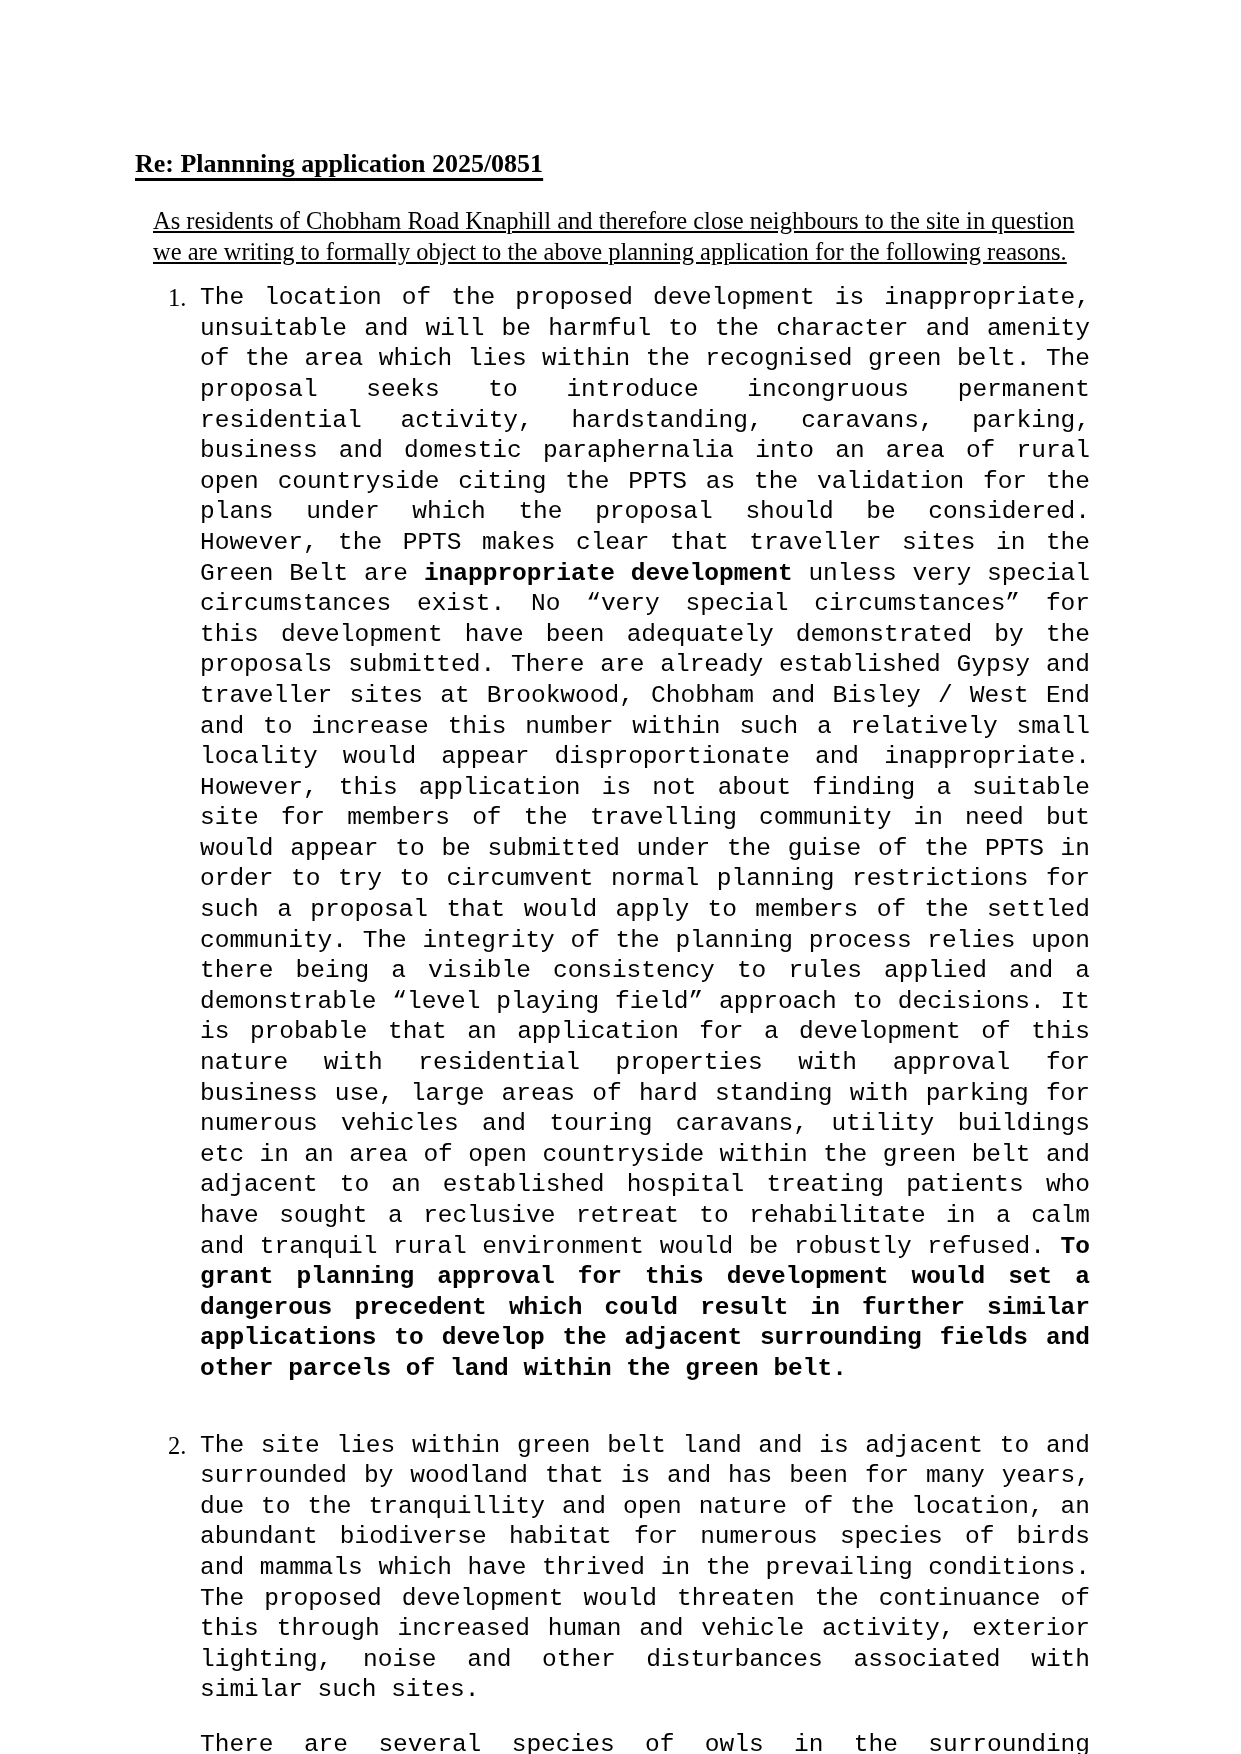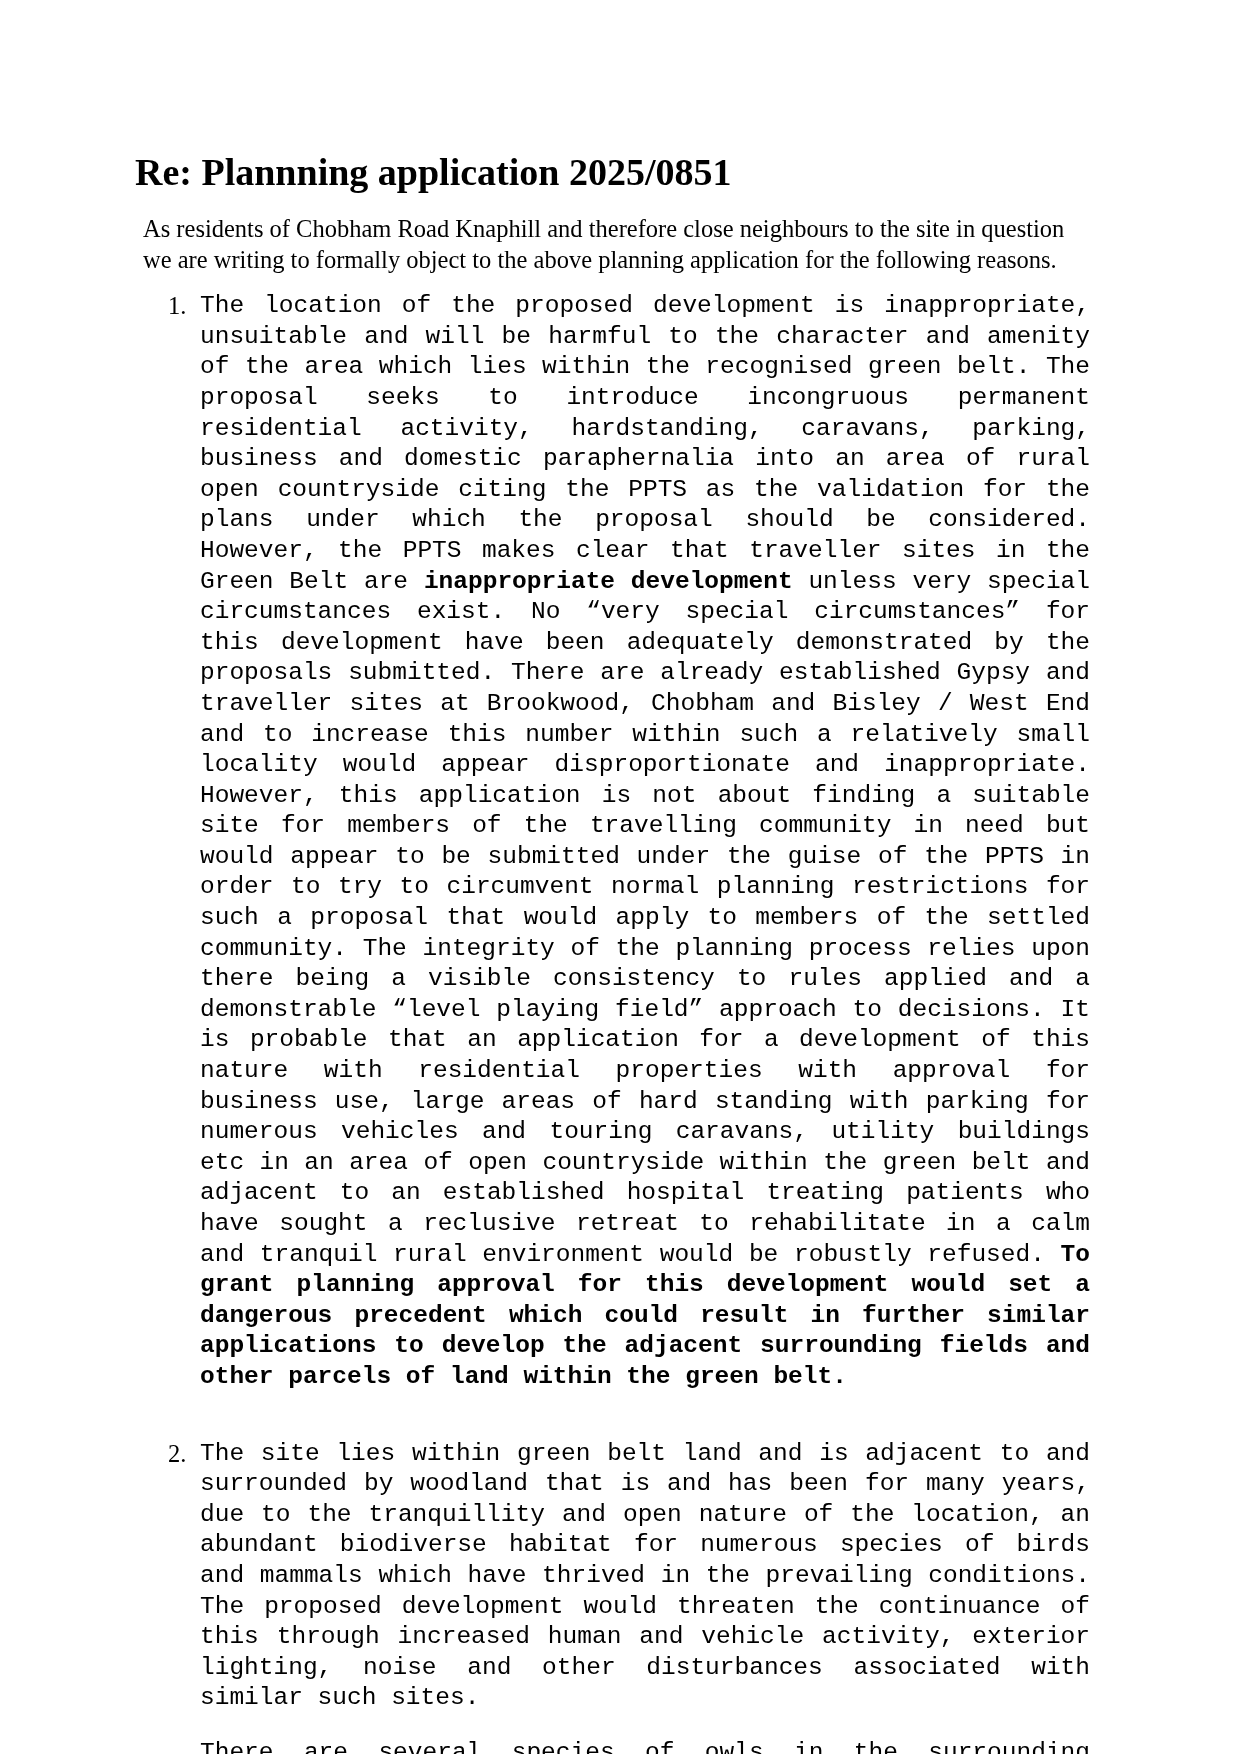--- a/index.html
+++ b/index.html
@@ -13,42 +13,44 @@
     height: 1754px;
     margin: 0 auto;
     background: #ffffff;
     box-sizing: border-box;
     padding: 142px 151px 0 135px;
     font-family: "Liberation Serif", "DejaVu Serif", serif;
     color: #000000;
     overflow: hidden;
   }
   .subject {
-    font-size: 38px;
+    font-size: 26px;
     font-weight: bold;
     line-height: 36px;
-    margin: 12px 0 24px 0;
+    margin: 4px 0 24px 0;
+    text-decoration: underline;
     text-decoration-thickness: 3px;
     text-underline-offset: 6px;
   }
   .heading {
     font-size: 29.5px;
     font-weight: bold;
     line-height: 38.5px;
     margin: 0 0 22px 0;
   }
   .salutation {
     font-size: 24.5px;
     line-height: 30.6px;
     margin: 0 0 26px 0;
   }
   .intro {
     font-size: 24.5px;
     line-height: 30.6px;
-    margin: 0 0 16px 8px;
+    margin: 0 0 16px 18px;
+    text-decoration: underline;
   }
   ol.reasons {
     list-style: none;
     margin: 0;
     padding: 0;
   }
   li.reason {
     display: flex;
     margin-left: 33px;
     font-size: 24.5px;

